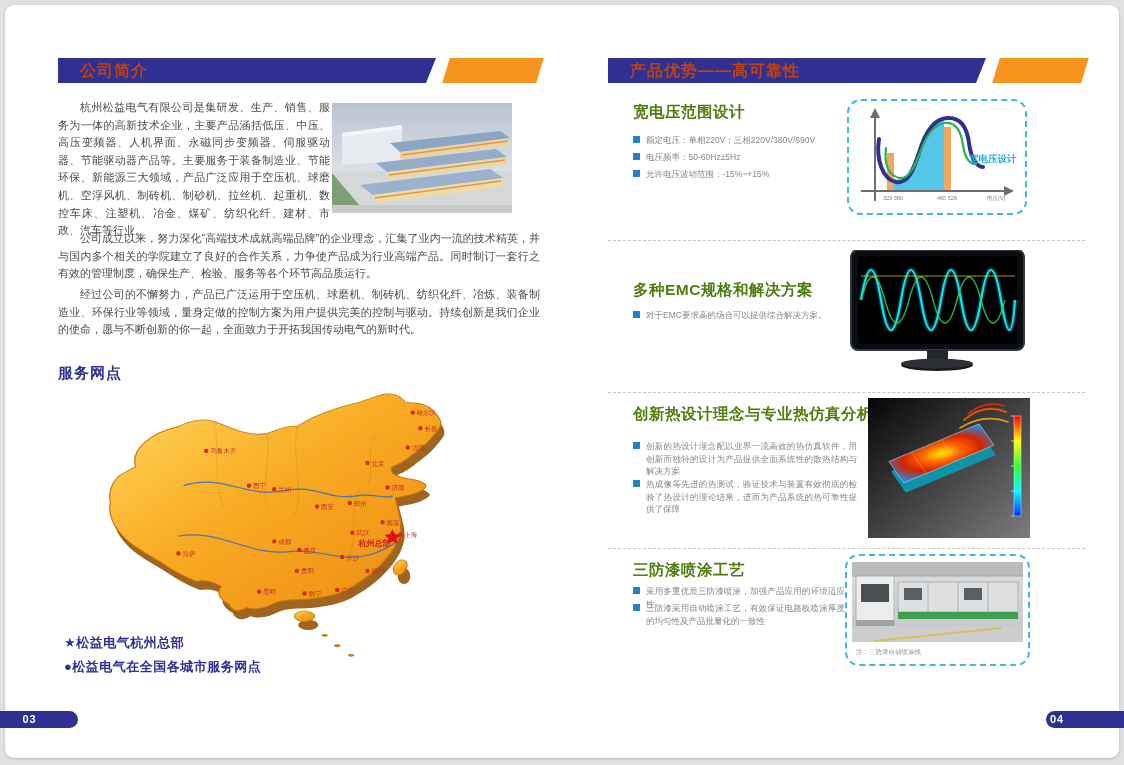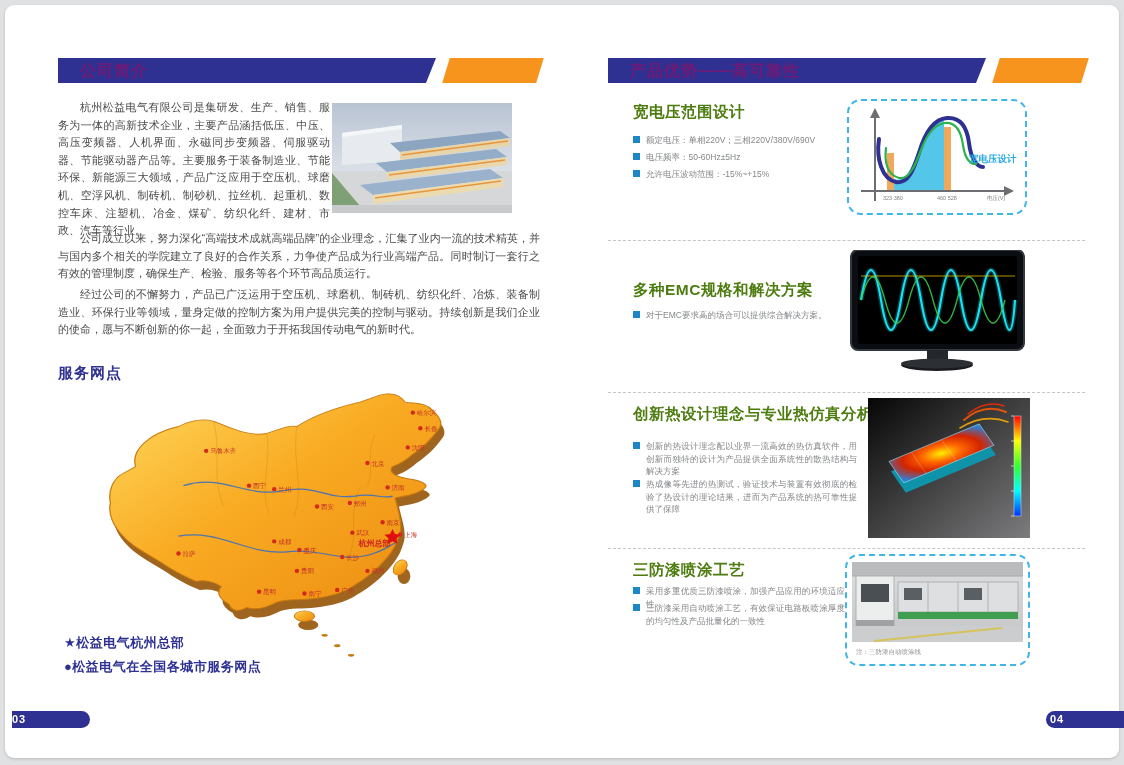--- a/index.html
+++ b/index.html
@@ -5,32 +5,32 @@
   * { margin:0; padding:0; box-sizing:border-box; }
   html,body { width:1124px; height:765px; background:#e4e5e7; font-family:"Liberation Sans","DejaVu Sans",sans-serif; }
   #sheet { position:relative; width:1124px; height:765px; background:#e0e1e3; overflow:hidden; }
   .paper { position:absolute; left:5px; top:5px; right:5px; bottom:7px; background:#fff; border-radius:9px; box-shadow:0 1px 3px rgba(0,0,0,.18); }
 
   
   .hdr { position:absolute; height:25px; }
   .hdr .blue { position:absolute; left:0; top:0; height:25px; background:#2e3192;
                clip-path:polygon(0 0,100% 0,calc(100% - 10px) 100%,0 100%); }
   .hdr .orange { position:absolute; top:0; height:25px; background:#f7941e; transform:skewX(-17deg); }
-  .hdr .title { position:absolute; left:22px; top:0; line-height:25px; color:#701a75; font-weight:bold;
+  .hdr .title { position:absolute; left:22px; top:0; line-height:25px; color:#c2410c; font-weight:bold;
                 font-size:16px; letter-spacing:1px; white-space:nowrap; }
 
   .para { position:absolute; font-size:11px; line-height:17.6px; color:#4a4a4c; text-align:justify;
           text-indent:2em; }
 
   .map-title { position:absolute; left:58px; top:364px; font-size:15px; font-weight:bold; color:#2e3192; letter-spacing:1px; }
   .legend-row { position:absolute; left:64px; font-size:13px; color:#2e3192; font-weight:bold; letter-spacing:.5px; }
 
   .page-tab { position:absolute; top:711px; width:78px; height:17px; background:#2e3192; color:#fff;
               font-size:11px; font-weight:bold; line-height:17px; letter-spacing:1px; }
-  .tab-left { left:12px; border-radius:0 9px 9px 0; text-align:left; padding-right:19px; }
+  .tab-left { left:0; border-radius:0 9px 9px 0; text-align:center; padding-right:19px; }
   .tab-right { right:0; border-radius:9px 0 0 9px; text-align:left; padding-left:4px; }
 
   .sec-title { position:absolute; font-size:15.5px; font-weight:bold; color:#4d7c0f; letter-spacing:.5px; white-space:nowrap; }
   .bullet { position:absolute; display:flex; align-items:flex-start; }
   .bullet .sq { flex:0 0 auto; width:7px; height:7px; background:#1c86c9; margin:2px 6px 0 0; }
   .bullet .bt { font-size:8.5px; line-height:12.5px; color:#85878a; text-align:justify; }
   .sep { position:absolute; left:608px; width:477px; border-top:1px dashed #c6c6c8; }
 
   .dash-box { position:absolute; border:2px dashed #3fb6e8; border-radius:14px; background:#fff; }
   .photo-caption { position:absolute; font-size:6.5px; color:#909295; }

